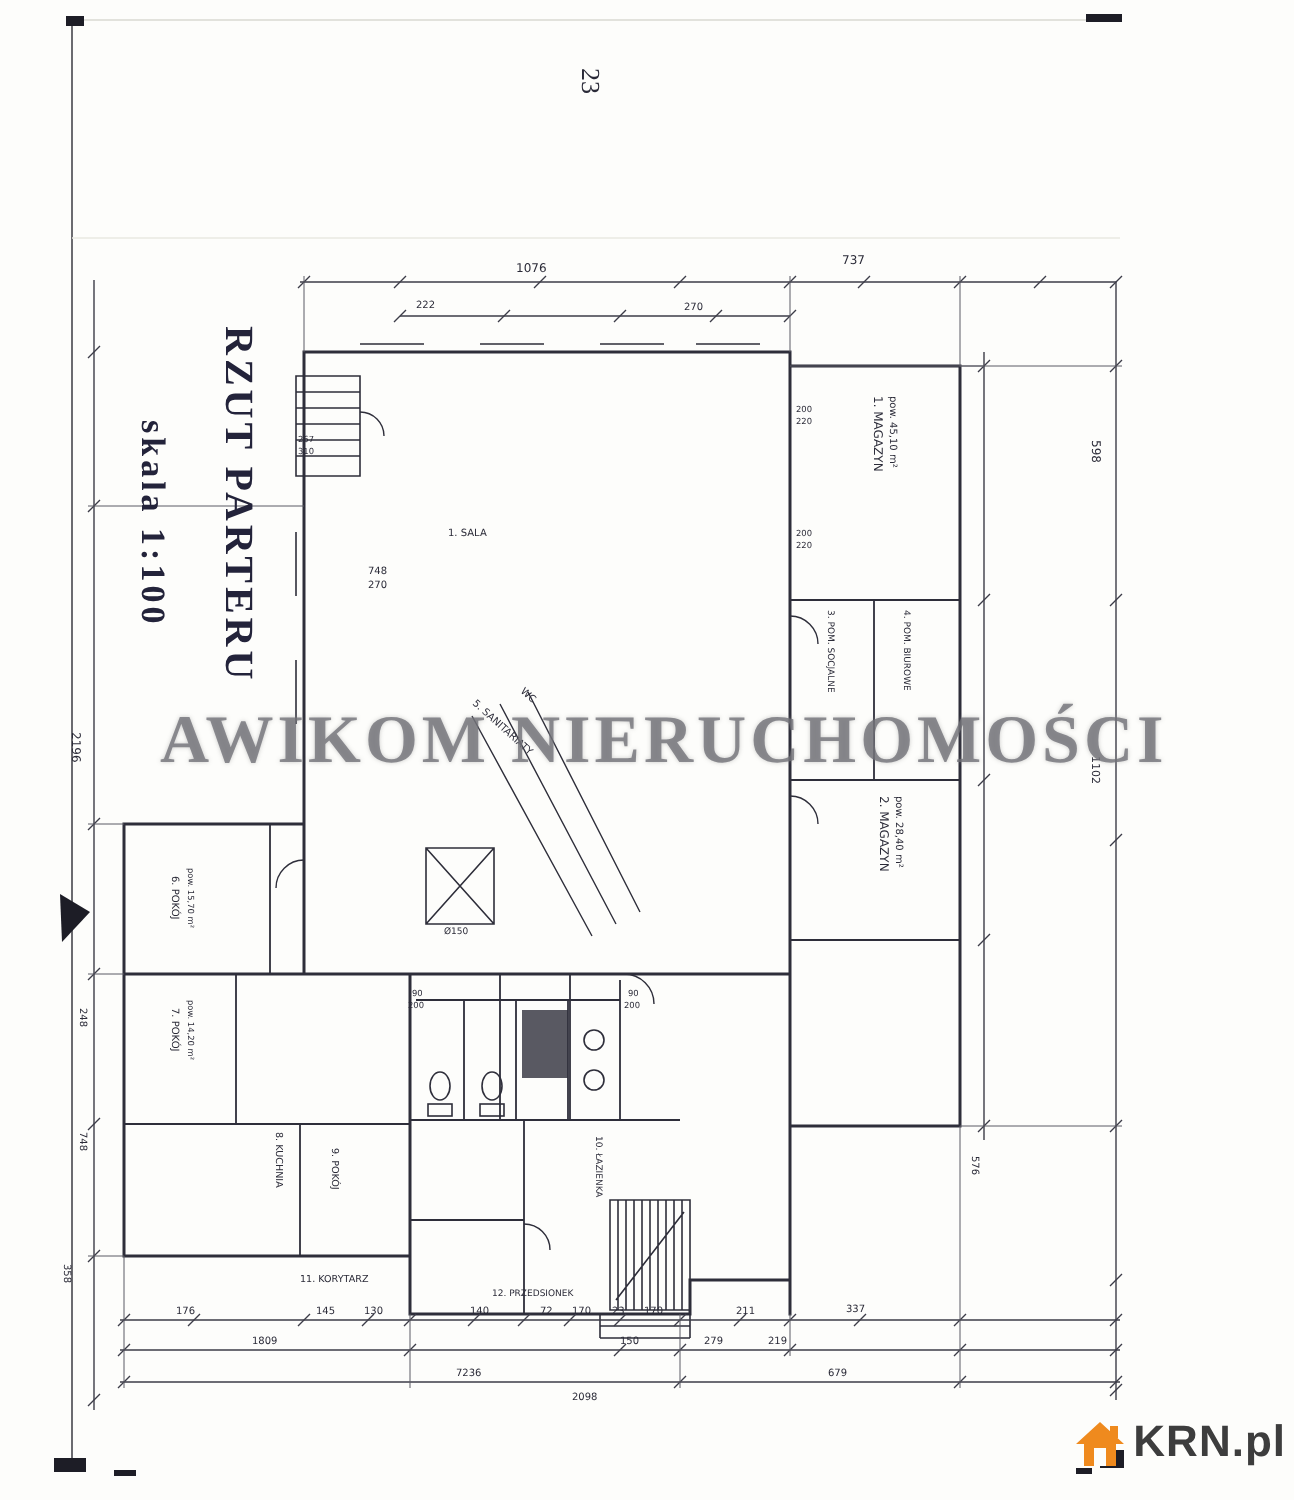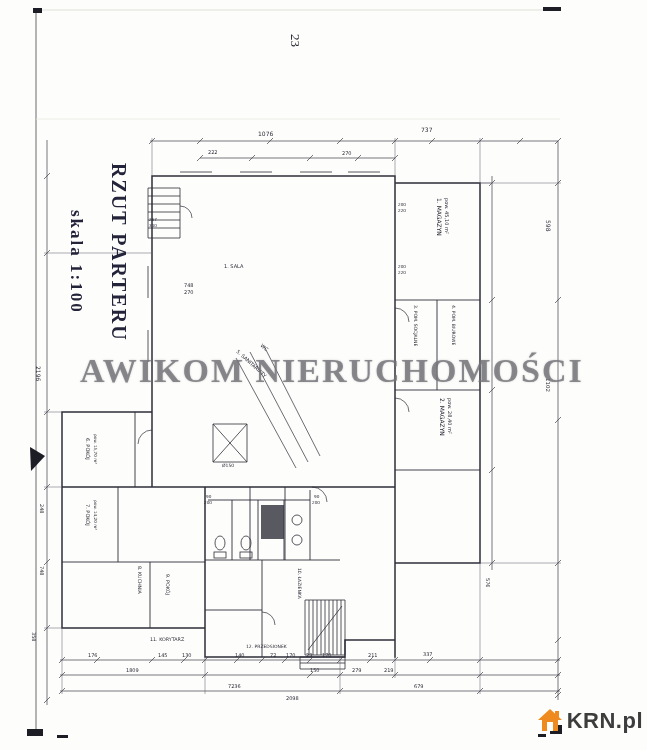--- a/index.html
+++ b/index.html
@@ -28,21 +28,21 @@
   }
   .watermark{
     position:absolute;left:80px;top:352px;
     font-family:"Liberation Serif",serif;font-weight:bold;
     font-size:34px;letter-spacing:2px;white-space:nowrap;
     color:rgba(112,112,118,0.78);
     text-shadow:0 0 2px rgba(140,140,140,0.45);
   }
   .logo{
     position:absolute;right:4px;bottom:16px;
-    display:flex;align-items:flex-start;gap:4px;
+    display:flex;align-items:flex-end;gap:4px;
   }
   .logo-text{
     font-family:"Liberation Sans",sans-serif;font-weight:bold;
     font-size:22px;color:#3d3d3d;letter-spacing:0.5px;
   }
   svg text{font-family:"DejaVu Sans",sans-serif;}
   .plan-svg{position:absolute;left:0;top:0;}
 </style>
 </head>
 <body>

